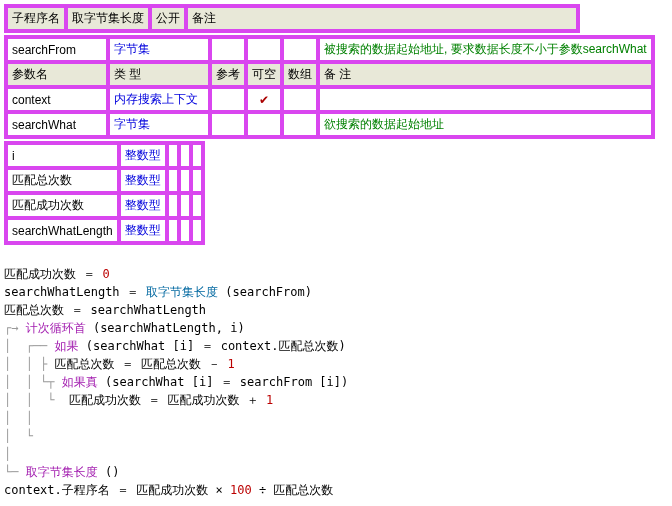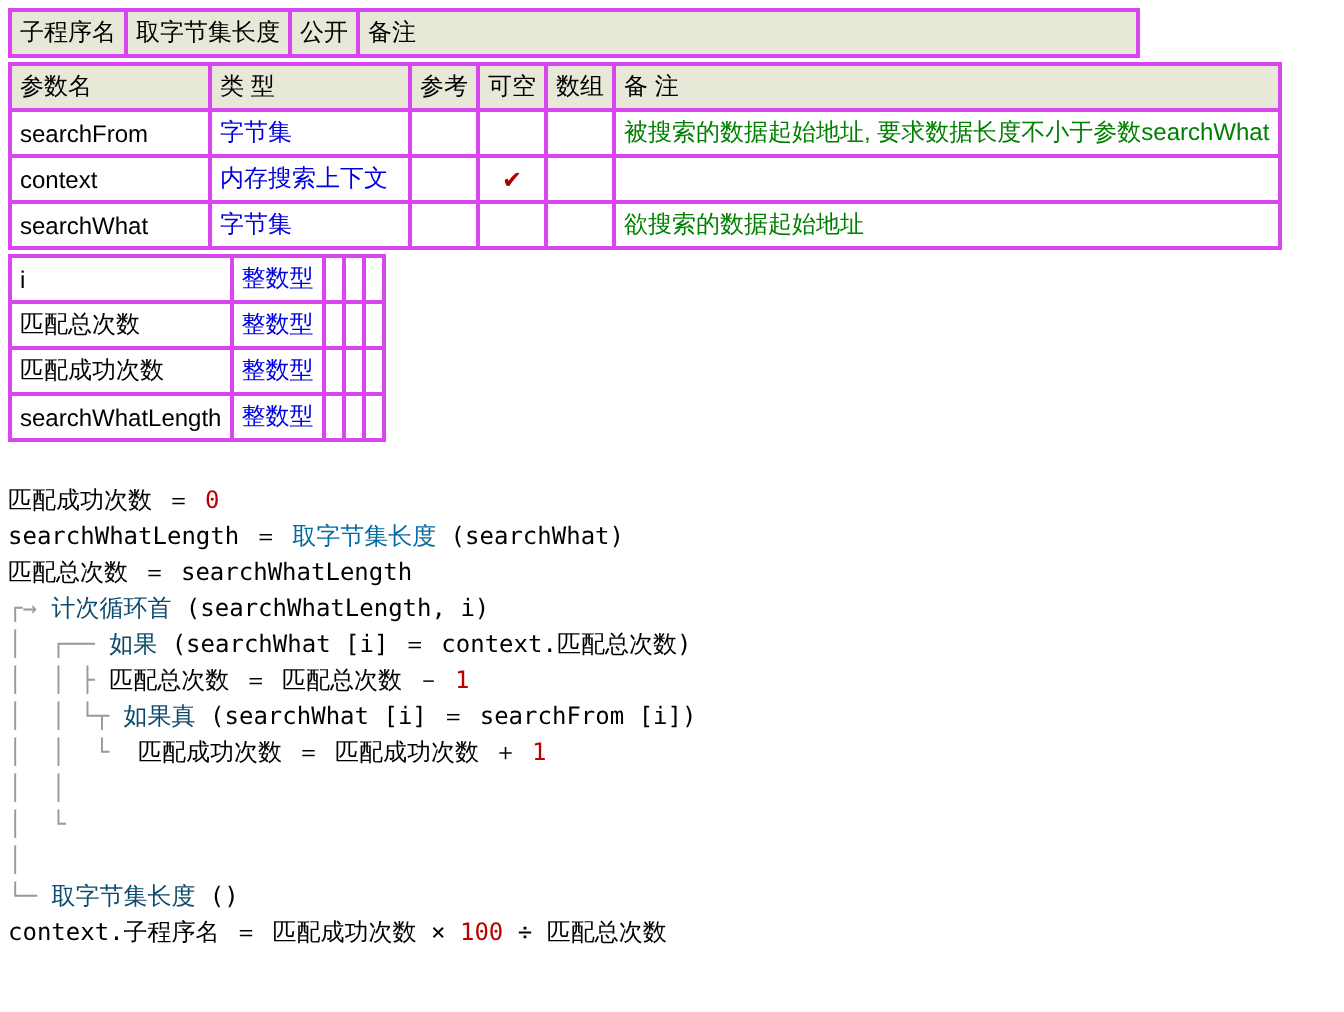--- a/index.html
+++ b/index.html
@@ -1,22 +1,22 @@
 <!DOCTYPE html>
 <html><head>
 <meta charset="utf-8">
 <style>
 body{margin:0;padding:4px;font-family:SimSun,"宋体",sans-serif;font-size:12px;background:#fff;color:#000;width:672px}
 table{border-collapse:collapse;margin-bottom:2px}
-td,th{border:2px solid #d946ef;padding:2px 4px;font-size:12px;font-weight:normal;text-align:left;height:16px;white-space:nowrap}
+td,th{border:4px solid #d946ef;padding:2px 4px;font-size:12px;font-weight:normal;text-align:left;height:16px;white-space:nowrap}
 th{background:#e8e8d8}
 .link{color:#0000dd;text-decoration:none}
 .green{color:#008000}
 .code{font-family:SimSun,monospace;font-size:12px;line-height:18px;white-space:pre}
-.kw{color:#0c4a6e}
+.kw{color:#a21caf}
 .num{color:#bb0000}
 .fn{color:#0369a1}
 .arrow{color:#999}
 .eq{color:#000}
 .check{color:#aa0000;text-align:center}
 </style>
 </head>
 <body>
 
 <table>
@@ -26,34 +26,34 @@
 <th>取字节集长度</th>
 <th>公开</th>
 <th style="width:380px">备注</th>
 </tr>
 </tbody>
   </table>
 
 <table>
 <tbody>
       <tr>
+<td>searchFrom</td>
+<td><span class="link">字节集</span></td>
+<td></td>
+        <td></td>
+        <td></td>
+<td><span class="green">被搜索的数据起始地址, 要求数据长度不小于参数searchWhat</span></td>
+</tr>
+<tr>
 <th style="width:90px">参数名</th>
 <th style="width:90px">类 型</th>
 <th>参考</th>
 <th>可空</th>
 <th>数组</th>
 <th style="width:320px">备 注</th>
-</tr>
-<tr>
-<td>searchFrom</td>
-<td><span class="link">字节集</span></td>
-<td></td>
-        <td></td>
-        <td></td>
-<td><span class="green">被搜索的数据起始地址, 要求数据长度不小于参数searchWhat</span></td>
 </tr>
 <tr>
 <td>context</td>
 <td><span class="link">内存搜索上下文</span></td>
 <td></td>
 <td class="check">✔</td>
 <td></td>
 <td></td>
 </tr>
 <tr>
@@ -95,21 +95,21 @@
         <td><span class="link">整数型</span></td>
         <td></td>
         <td></td>
         <td></td>
       </tr>
 </tbody>
   </table>
 
 <div class="code">
 <span>匹配成功次数</span> <span class="eq">＝</span> <span class="num">0</span>
-<span>searchWhatLength</span> <span class="eq">＝</span> <span class="fn">取字节集长度</span> <span>(searchWhat)</span>
+<span>searchWhatLength</span> <span class="eq">＝</span> <span class="fn">取字节集长度</span> <span>(searchFrom)</span>
 <span>匹配总次数</span> <span class="eq">＝</span> <span>searchWhatLength</span>
 <span class="arrow">┌→</span> <span class="kw">计次循环首</span> <span>(searchWhatLength, i)</span>
 <span class="arrow">│  ┌──</span> <span class="kw">如果</span> <span>(searchWhat [i] </span><span class="eq">＝</span> <span>context.匹配总次数)</span>
 <span class="arrow">│  │ ├ </span><span>匹配总次数</span> <span class="eq">＝</span> <span>匹配总次数</span> <span class="eq">－</span> <span class="num">1</span>
 <span class="arrow">│  │ └┬ </span><span class="kw">如果真</span> <span>(searchWhat [i] </span><span class="eq">＝</span> <span>searchFrom [i])</span>
 <span class="arrow">│  │  └  </span><span>匹配成功次数</span> <span class="eq">＝</span> <span>匹配成功次数</span> <span class="eq">＋</span> <span class="num">1</span>
 <span class="arrow">│  │</span>
 <span class="arrow">│  └</span>
 <span class="arrow">│</span>
 <span class="arrow">└─</span> <span class="kw">取字节集长度</span> <span>()</span>

